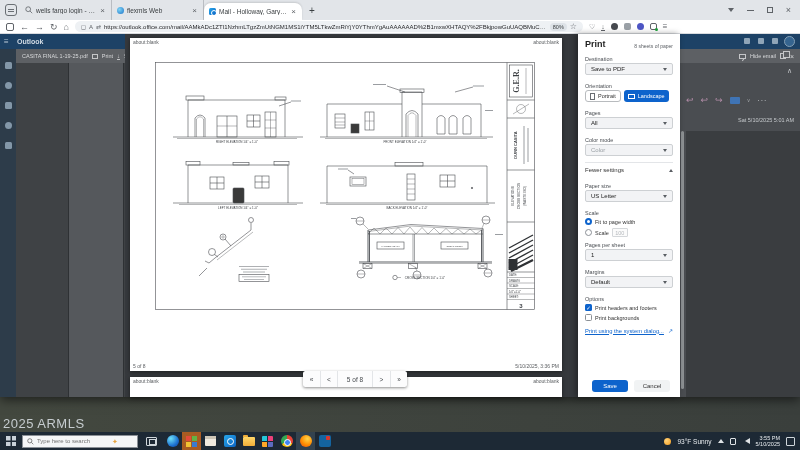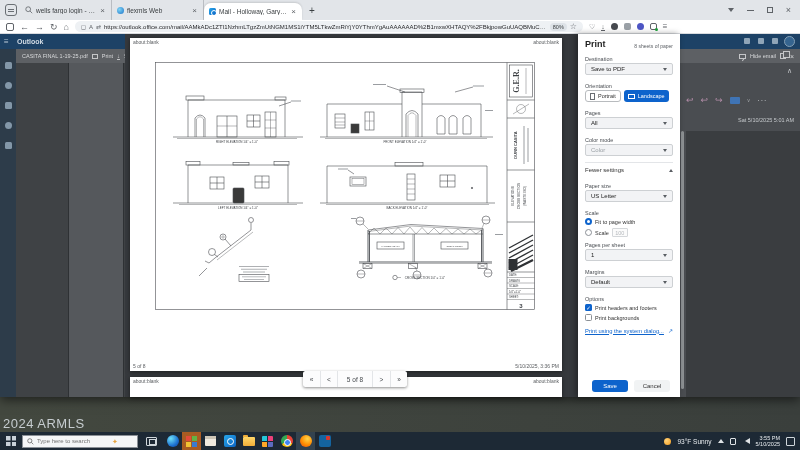--- a/index.html
+++ b/index.html
@@ -573,21 +573,21 @@
           <a href="#">Print using the system dialog...</a>
           <span class="extlink">↗</span>
         </div>
 
         <div class="btn save">Save</div>
         <div class="btn cancel">Cancel</div>
       </div>
     </div>
   </div>
 
-  <div class="watermark">2024 ARMLS</div>
+  <div class="watermark">2025 ARMLS</div>
 
   <div class="taskbar">
     <div class="start">
         <span class="winlogo"></span>
       </div>
     <div class="searchbox">
       <svg width="7" height="7" viewBox="0 0 10 10">
           <circle cx="4" cy="4" r="3" fill="none" stroke="#555"></circle>
           <line x1="6.3" y1="6.3" x2="9" y2="9" stroke="#555"></line>
         </svg>

